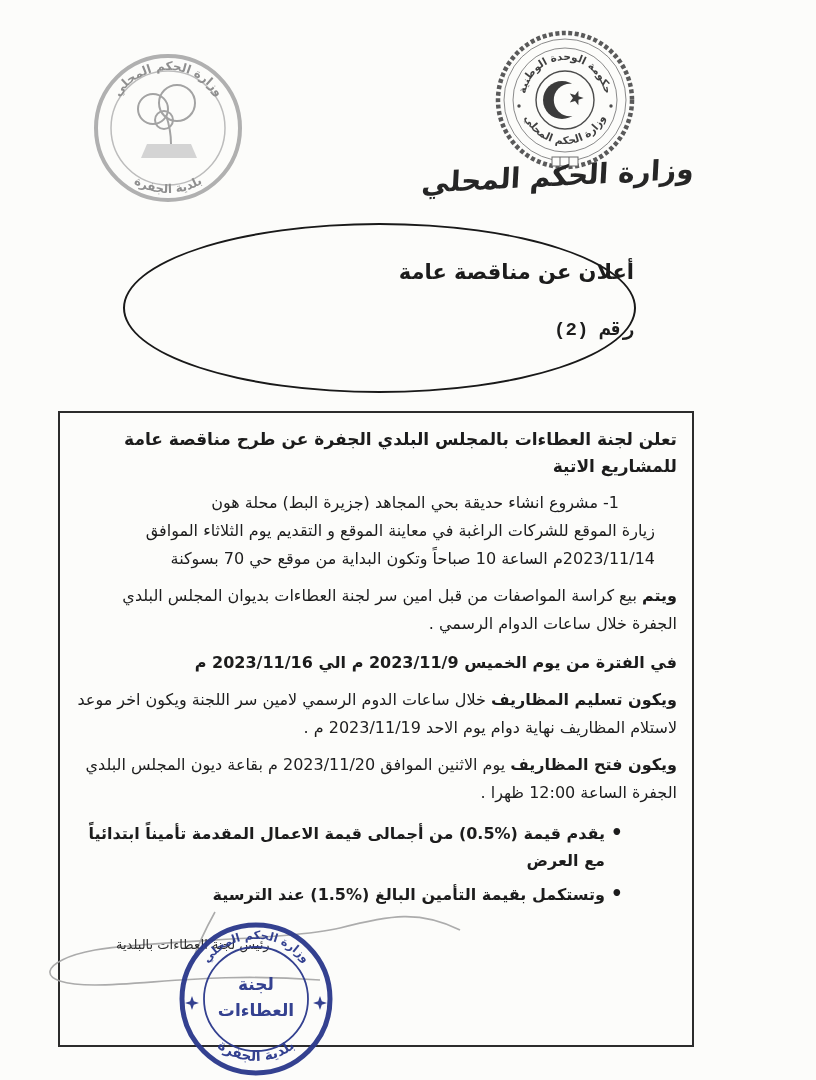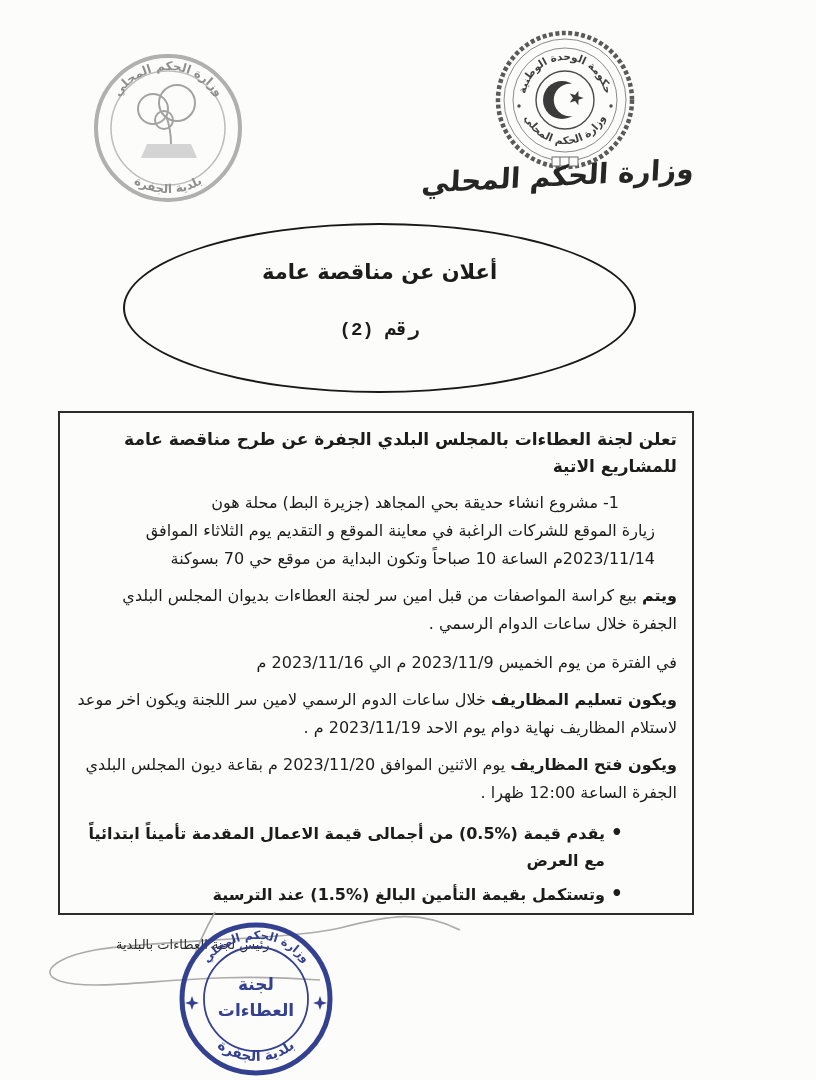--- a/index.html
+++ b/index.html
@@ -20,41 +20,41 @@
     left:480px;top:158px;width:214px;
     text-align:center;font-size:28px;font-weight:bold;color:#262626;
     transform:rotate(-3deg) skewX(-6deg);
     direction:rtl;white-space:nowrap;
   }
 
   
   #title-ellipse{
     left:123px;top:223px;width:509px;height:166px;
     border:2px solid #191919;border-radius:50%;
-    display:flex;flex-direction:column;align-items:center;
+    display:flex;flex-direction:column;
     direction:rtl;background:transparent;
   }
   .ellipse-line1{margin-top:35px;font-size:21px;font-weight:bold;}
   .ellipse-line2{margin-top:33px;font-size:19px;font-weight:bold;font-family:Liberation Mono, monospace;}
 
   
   #notice-box{
-    left:58px;top:411px;width:636px;height:504px;
+    left:58px;top:411px;width:636px;height:636px;
     border:2px solid #2c2c2c;box-sizing:border-box;
     direction:rtl;text-align:right;
     padding:13px 15px 0 15px;
     font-size:16px;line-height:28px;
   }
   .heading{font-weight:bold;font-size:17px;line-height:27px;margin:0 0 9px 0;}
   .projects{margin:0 58px 0 0;padding:0;list-style:none;}
   .projects li{line-height:28px;}
   .site-visit{margin:0 22px 0 46px;line-height:28px;}
   .para{margin:9px 0 0 0;}
   .lead{font-weight:bold;}
-  .period{margin:11px 0 0 0;font-weight:normal;}
+  .period{margin:11px 0 0 0;font-weight:bold;}
   .bullets{margin:13px 54px 0 0;padding:0;list-style:none;font-weight:bold;}
   .bullets li{position:relative;padding-right:18px;margin-bottom:7px;line-height:27px;}
   .bullets li::before{content:"\2022";position:absolute;right:0;top:-1px;font-size:19px;}
 
   
   #signature-svg{left:28px;top:902px;z-index:1;}
   #signature-title{
     left:116px;top:937px;z-index:1;
     font-size:13px;color:#2e2e2e;direction:rtl;white-space:nowrap;
   }

